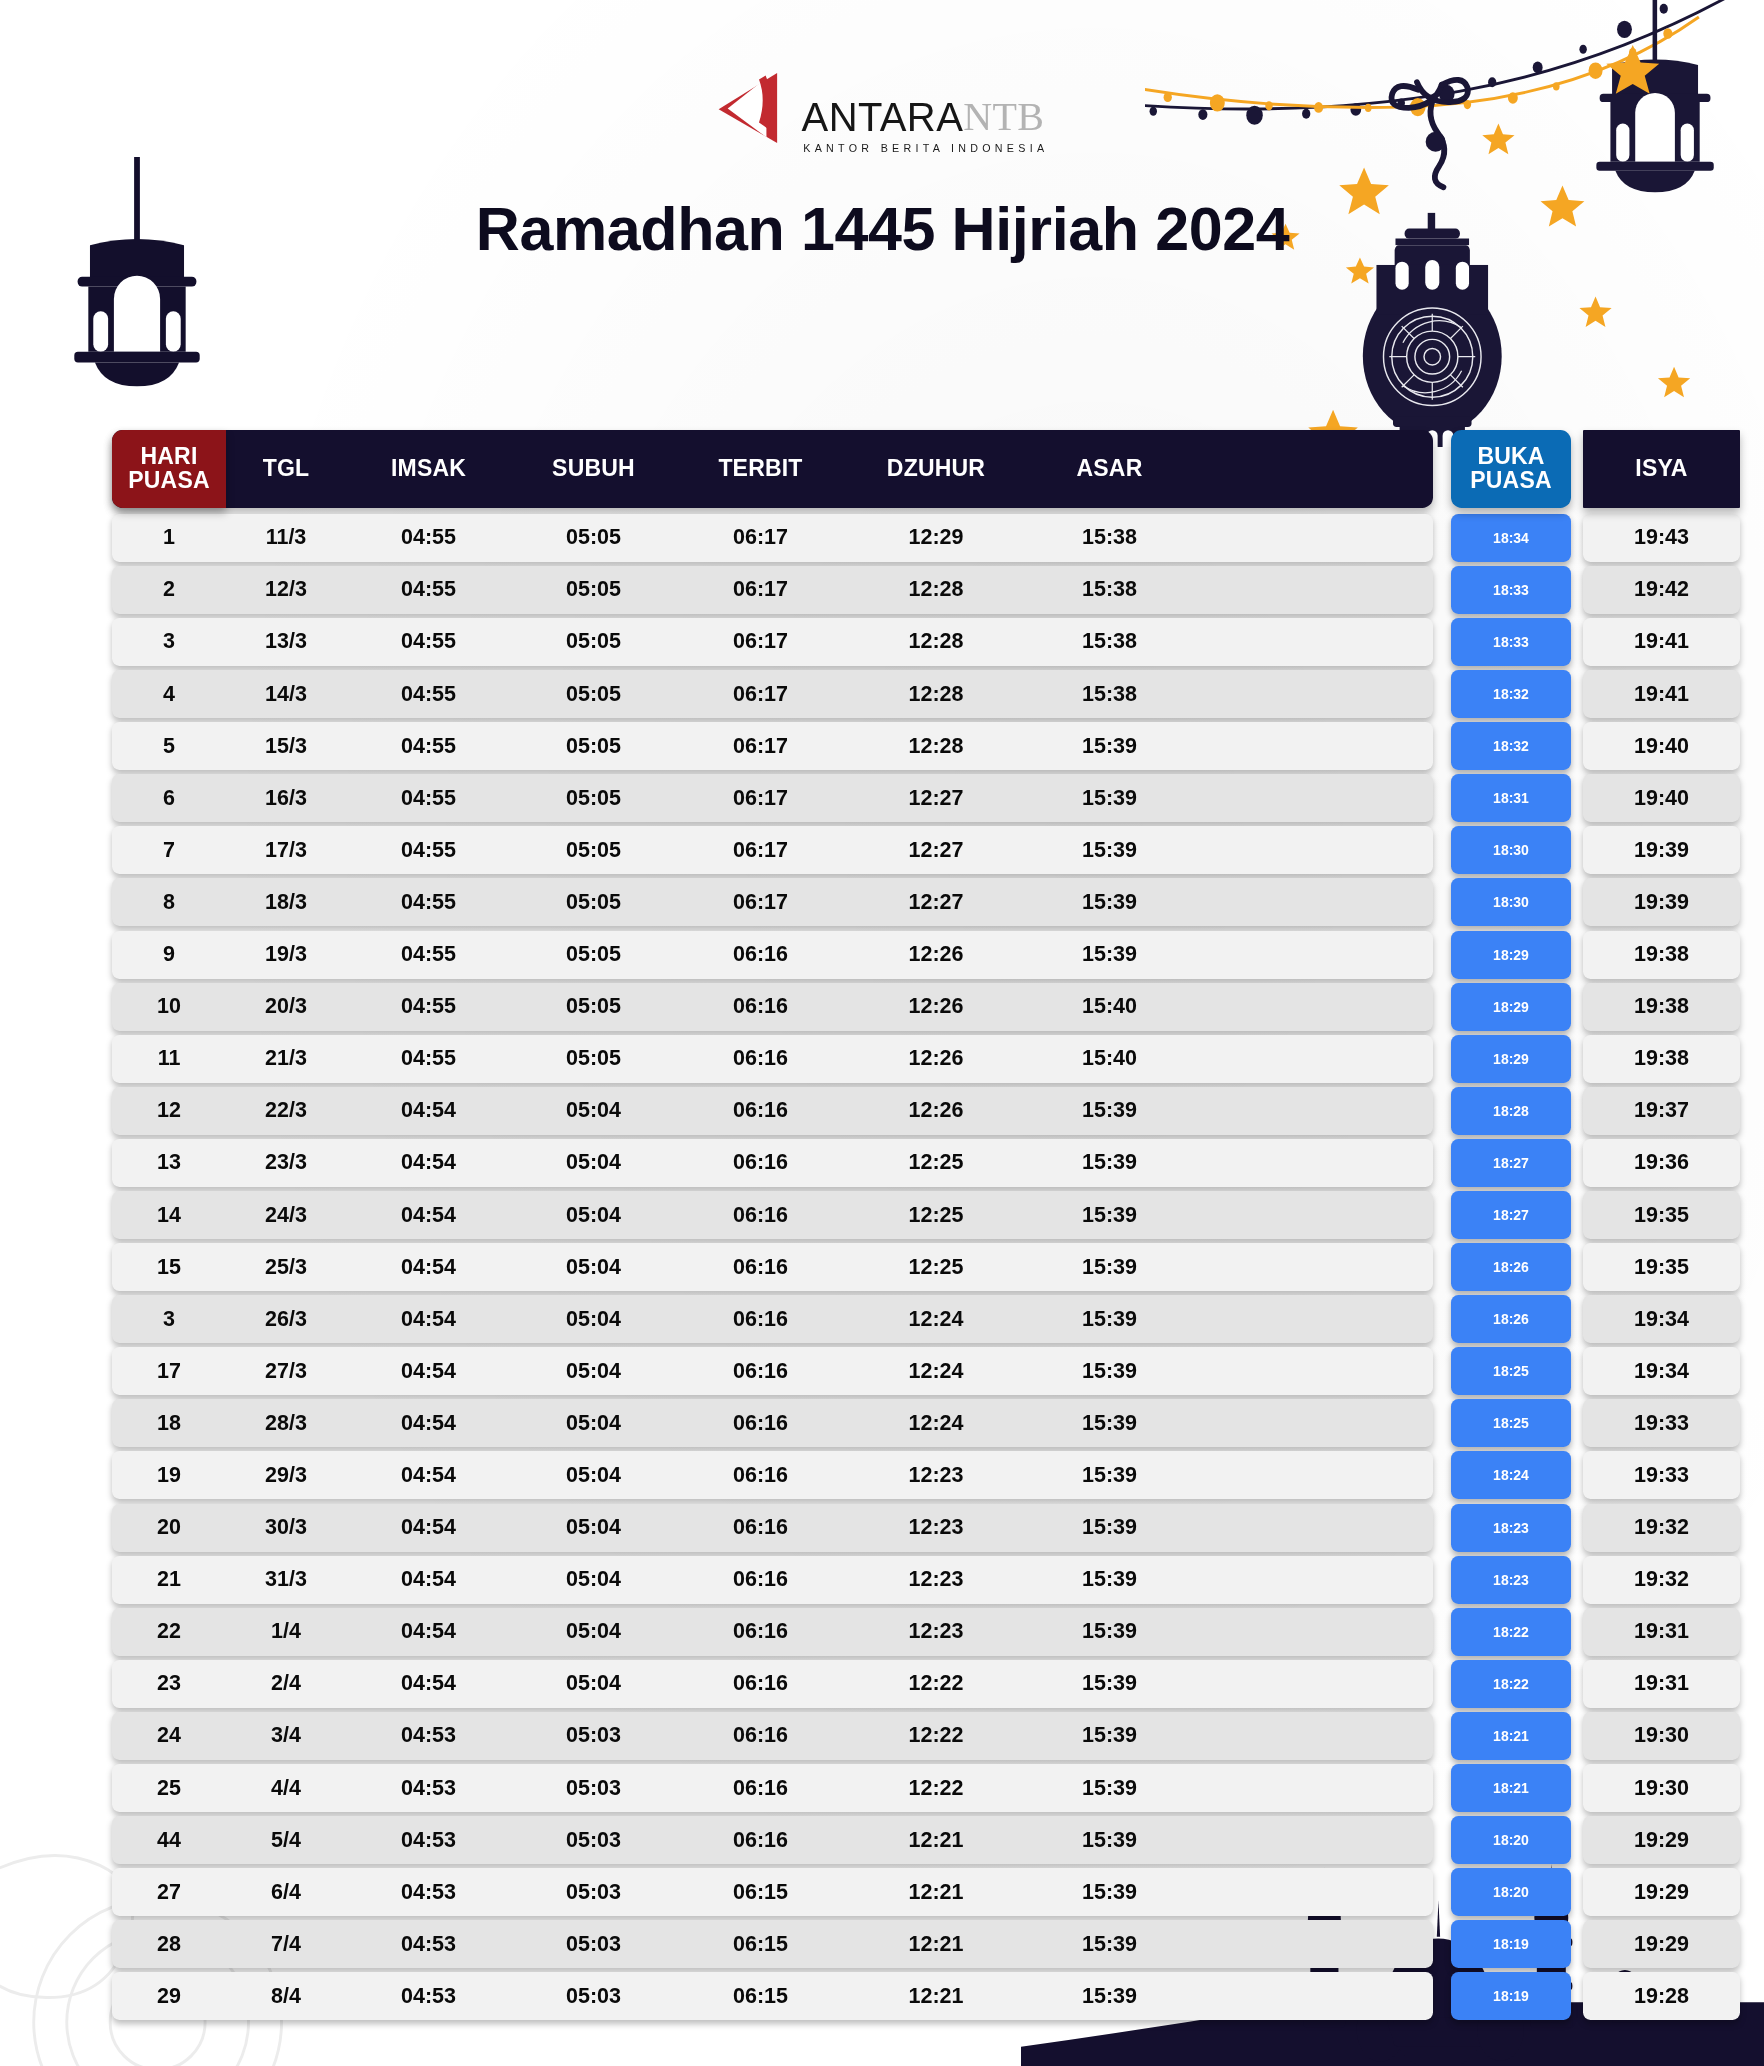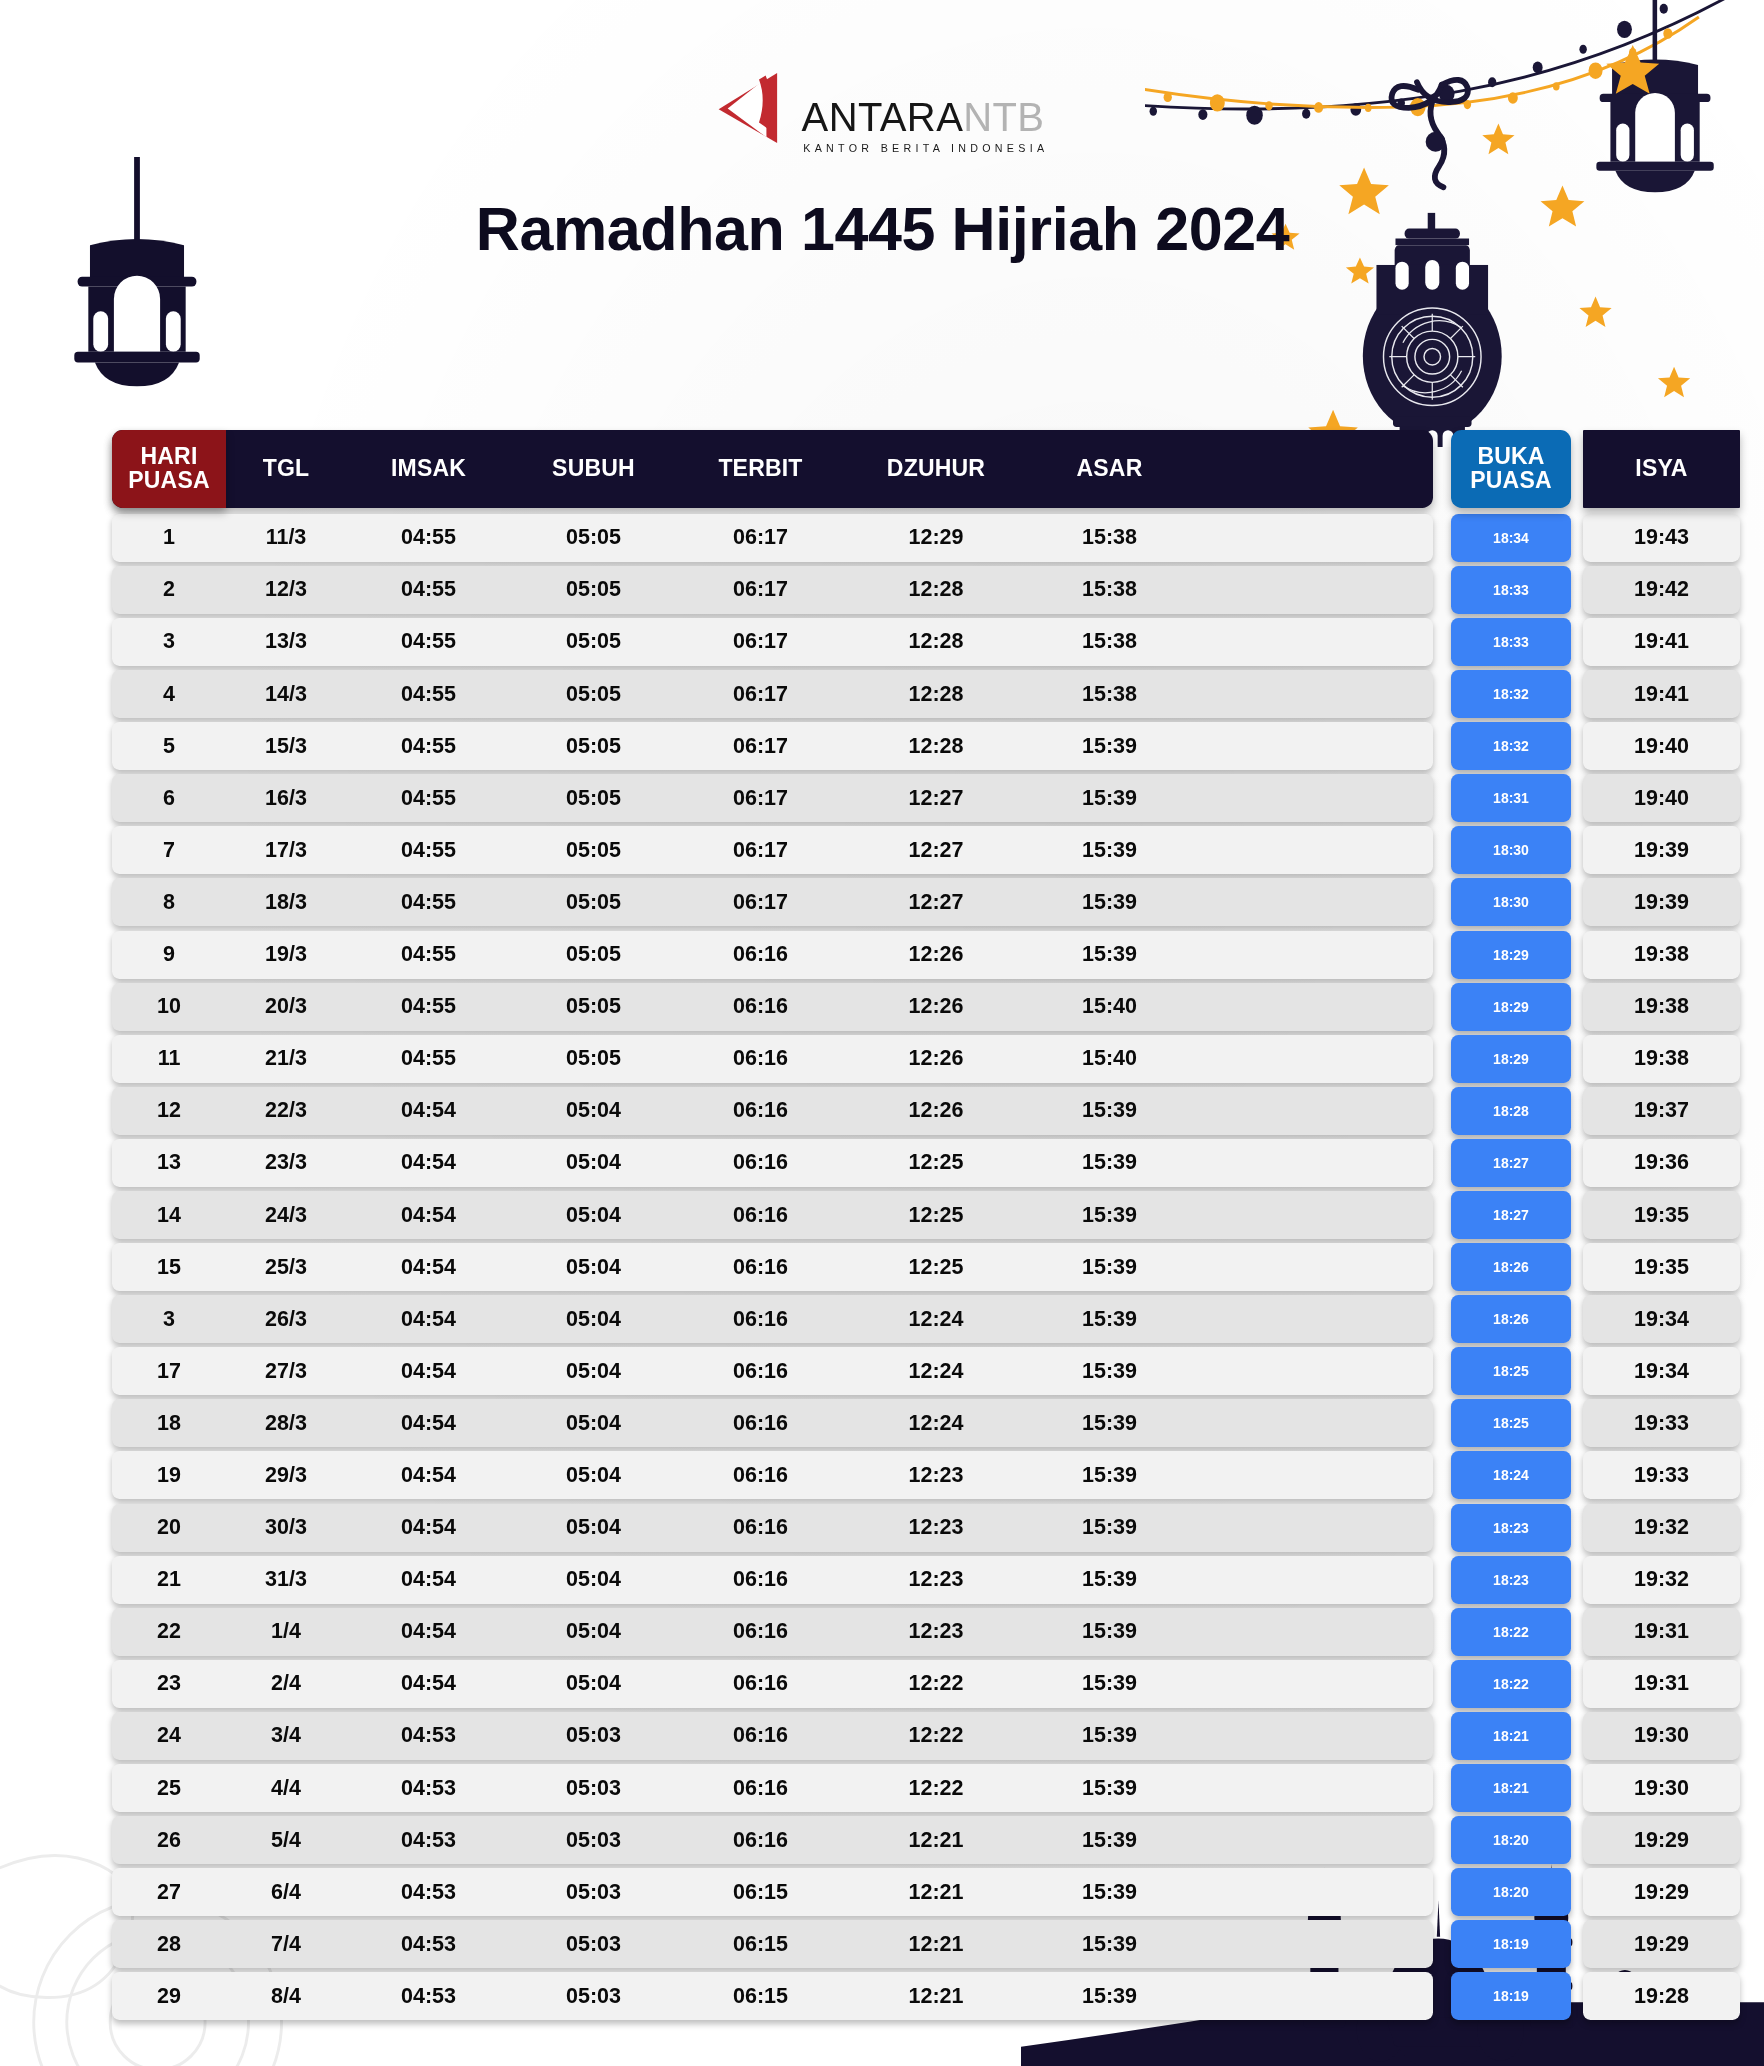--- a/index.html
+++ b/index.html
@@ -42,21 +42,21 @@
   .logo { display: flex; align-items: center; gap: 15px; }
   .logo-mark { width: 70px; height: 74px; flex: none; }
   .logo-text { display: flex; flex-direction: column; align-items: flex-start; }
   .logo-name {
     font-size: 40px; font-weight: 400; letter-spacing: 0.4px;
     line-height: 1; display: flex; align-items: center;
     font-family: "Liberation Sans", sans-serif;
     margin-top: 36px;
   }
   .logo-name .antara { color: #161616; font-weight: 400; }
-  .logo-name .ntb { color: #b3b3b3; font-weight: 400; }
+  .logo-name .ntb { color: #b3b3b3; font-weight: 400; font-family: Liberation Serif, serif; }
   .logo-tag {
     font-size: 10.7px; letter-spacing: 4.3px; color: #1a1a1a;
     margin-top: 5px; font-weight: 400; padding-left: 1.7px;
   }
 
   .page-title {
     position: absolute;
     top: 194px; left: 0; width: 1765px;
     text-align: center;
     color: #0d0b1e;
@@ -745,21 +745,21 @@
           <div class="td c-terbit">06:16</div>
           <div class="td c-dzuhur">12:22</div>
           <div class="td c-asar">15:39</div>
           <div class="td c-spacer"></div>
         </div>
         <div class="row-buka">18:21</div>
         <div class="row-isya">19:30</div>
       </div>
       <div class="row even">
         <div class="row-main">
-          <div class="td c-hari">26</div>
+          <div class="td c-hari">44</div>
           <div class="td c-tgl">5/4</div>
           <div class="td c-imsak">04:53</div>
           <div class="td c-subuh">05:03</div>
           <div class="td c-terbit">06:16</div>
           <div class="td c-dzuhur">12:21</div>
           <div class="td c-asar">15:39</div>
           <div class="td c-spacer"></div>
         </div>
         <div class="row-buka">18:20</div>
         <div class="row-isya">19:29</div>

